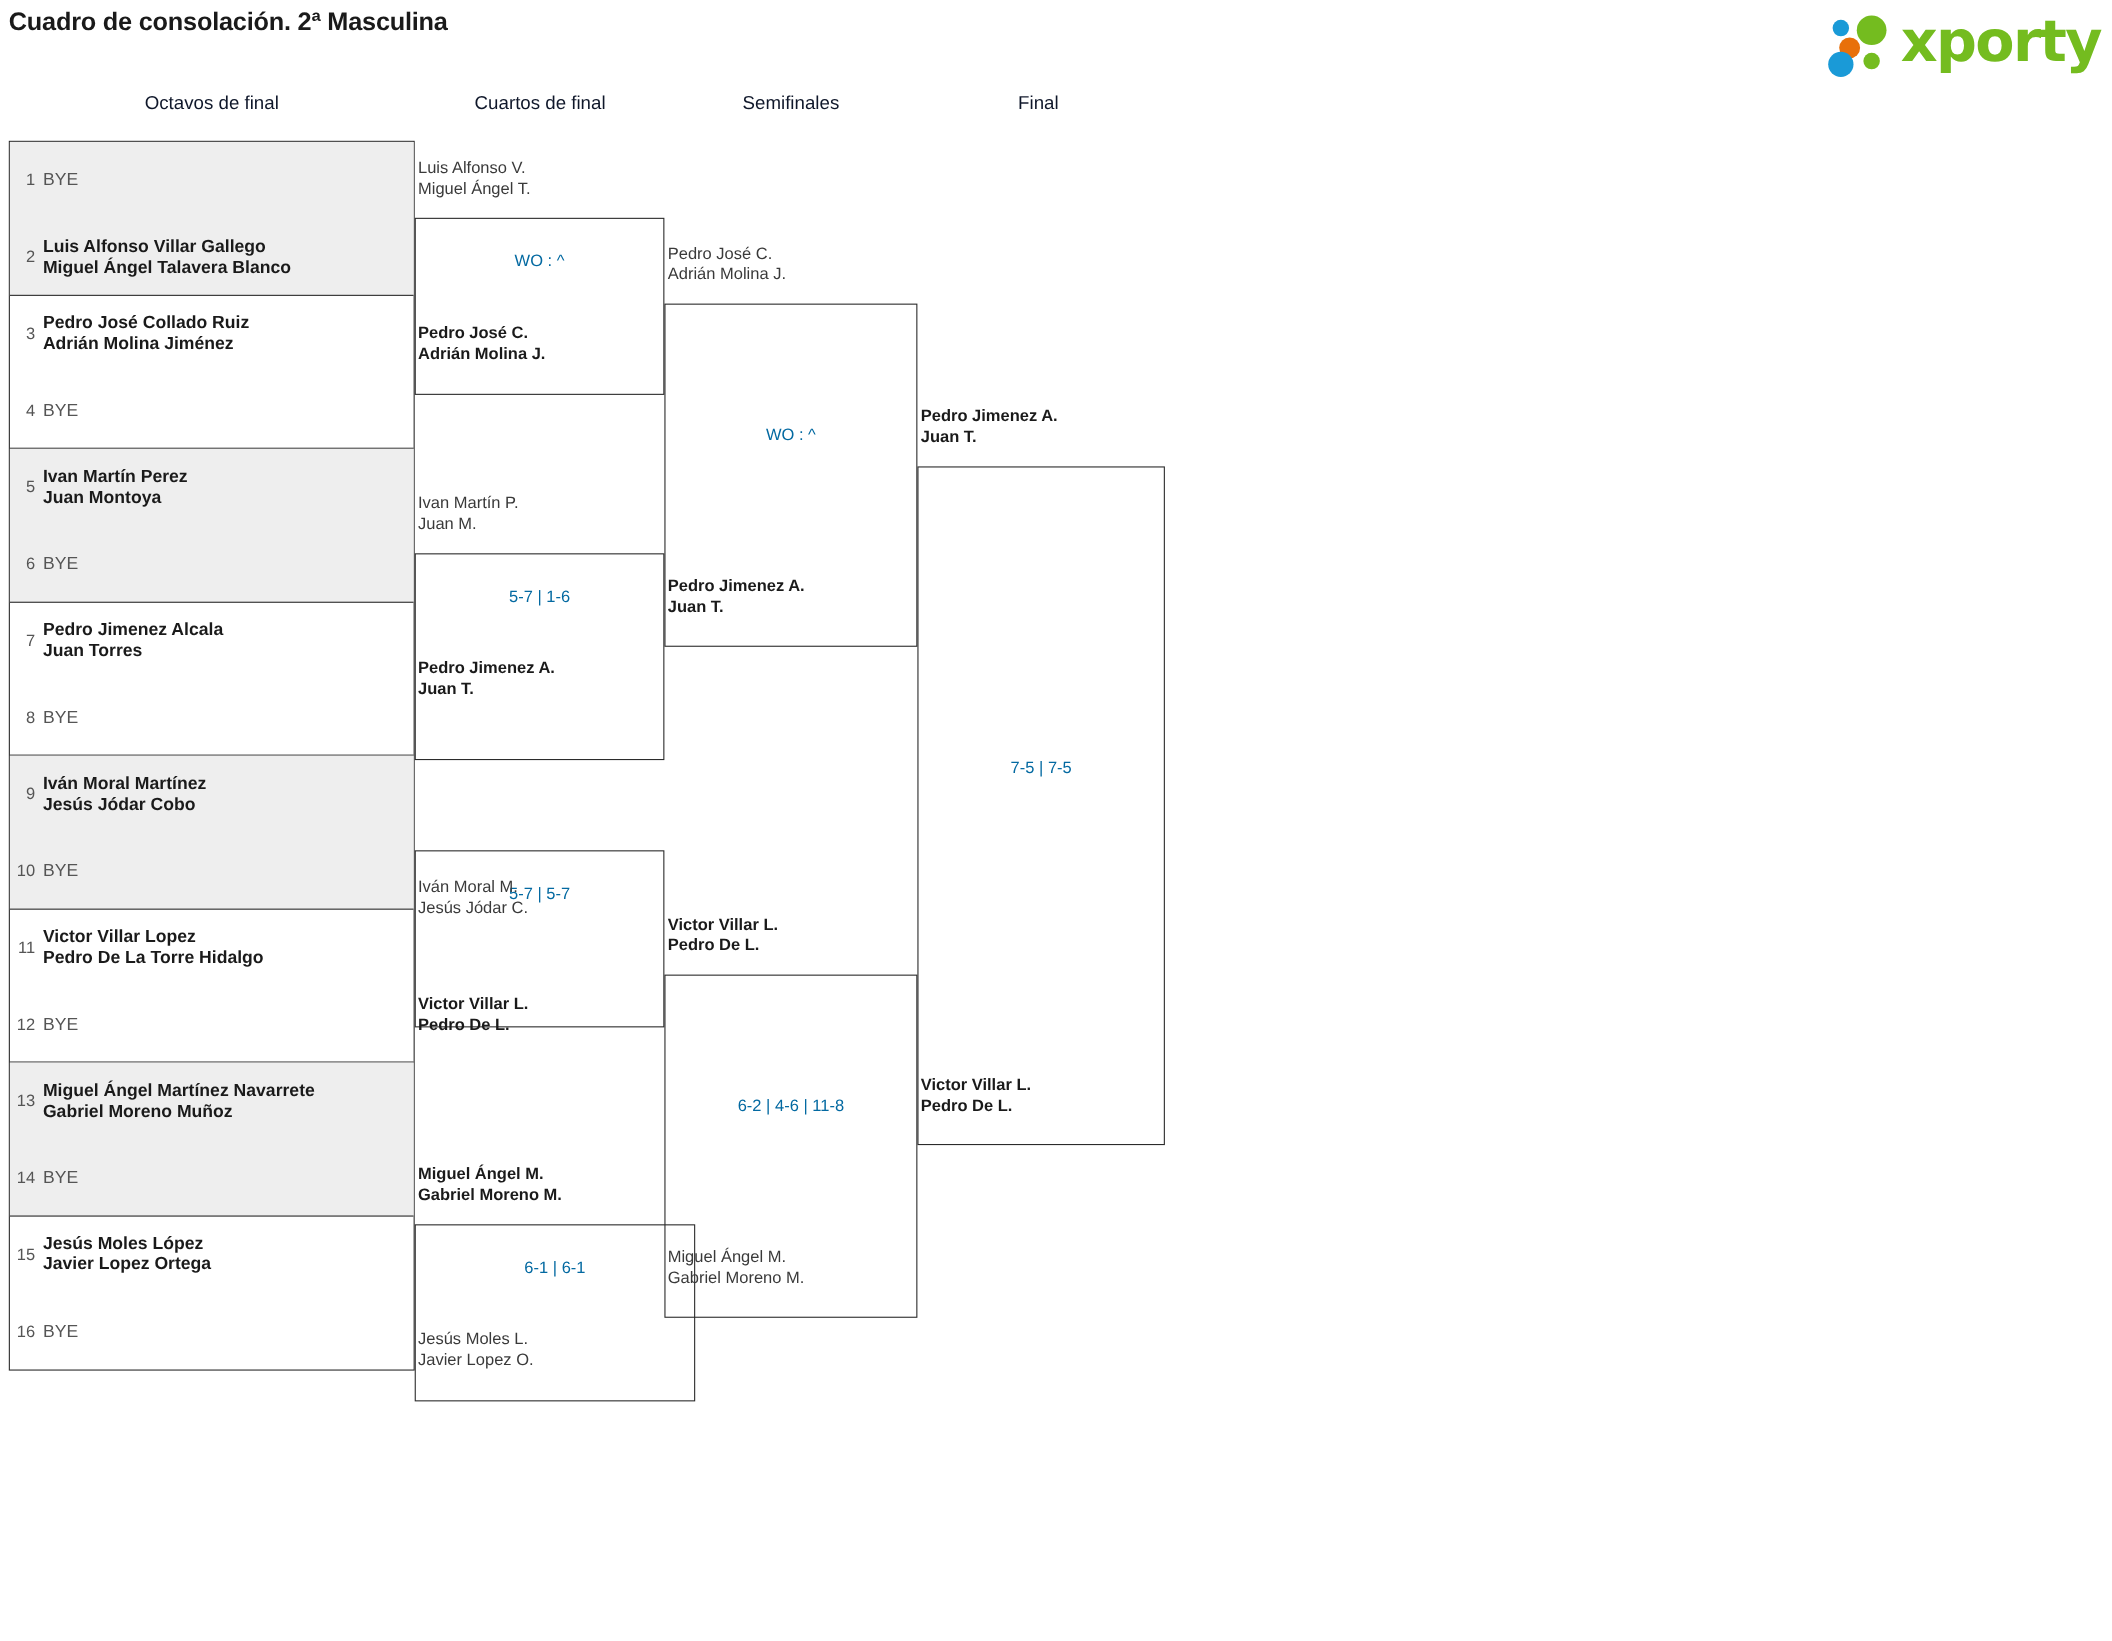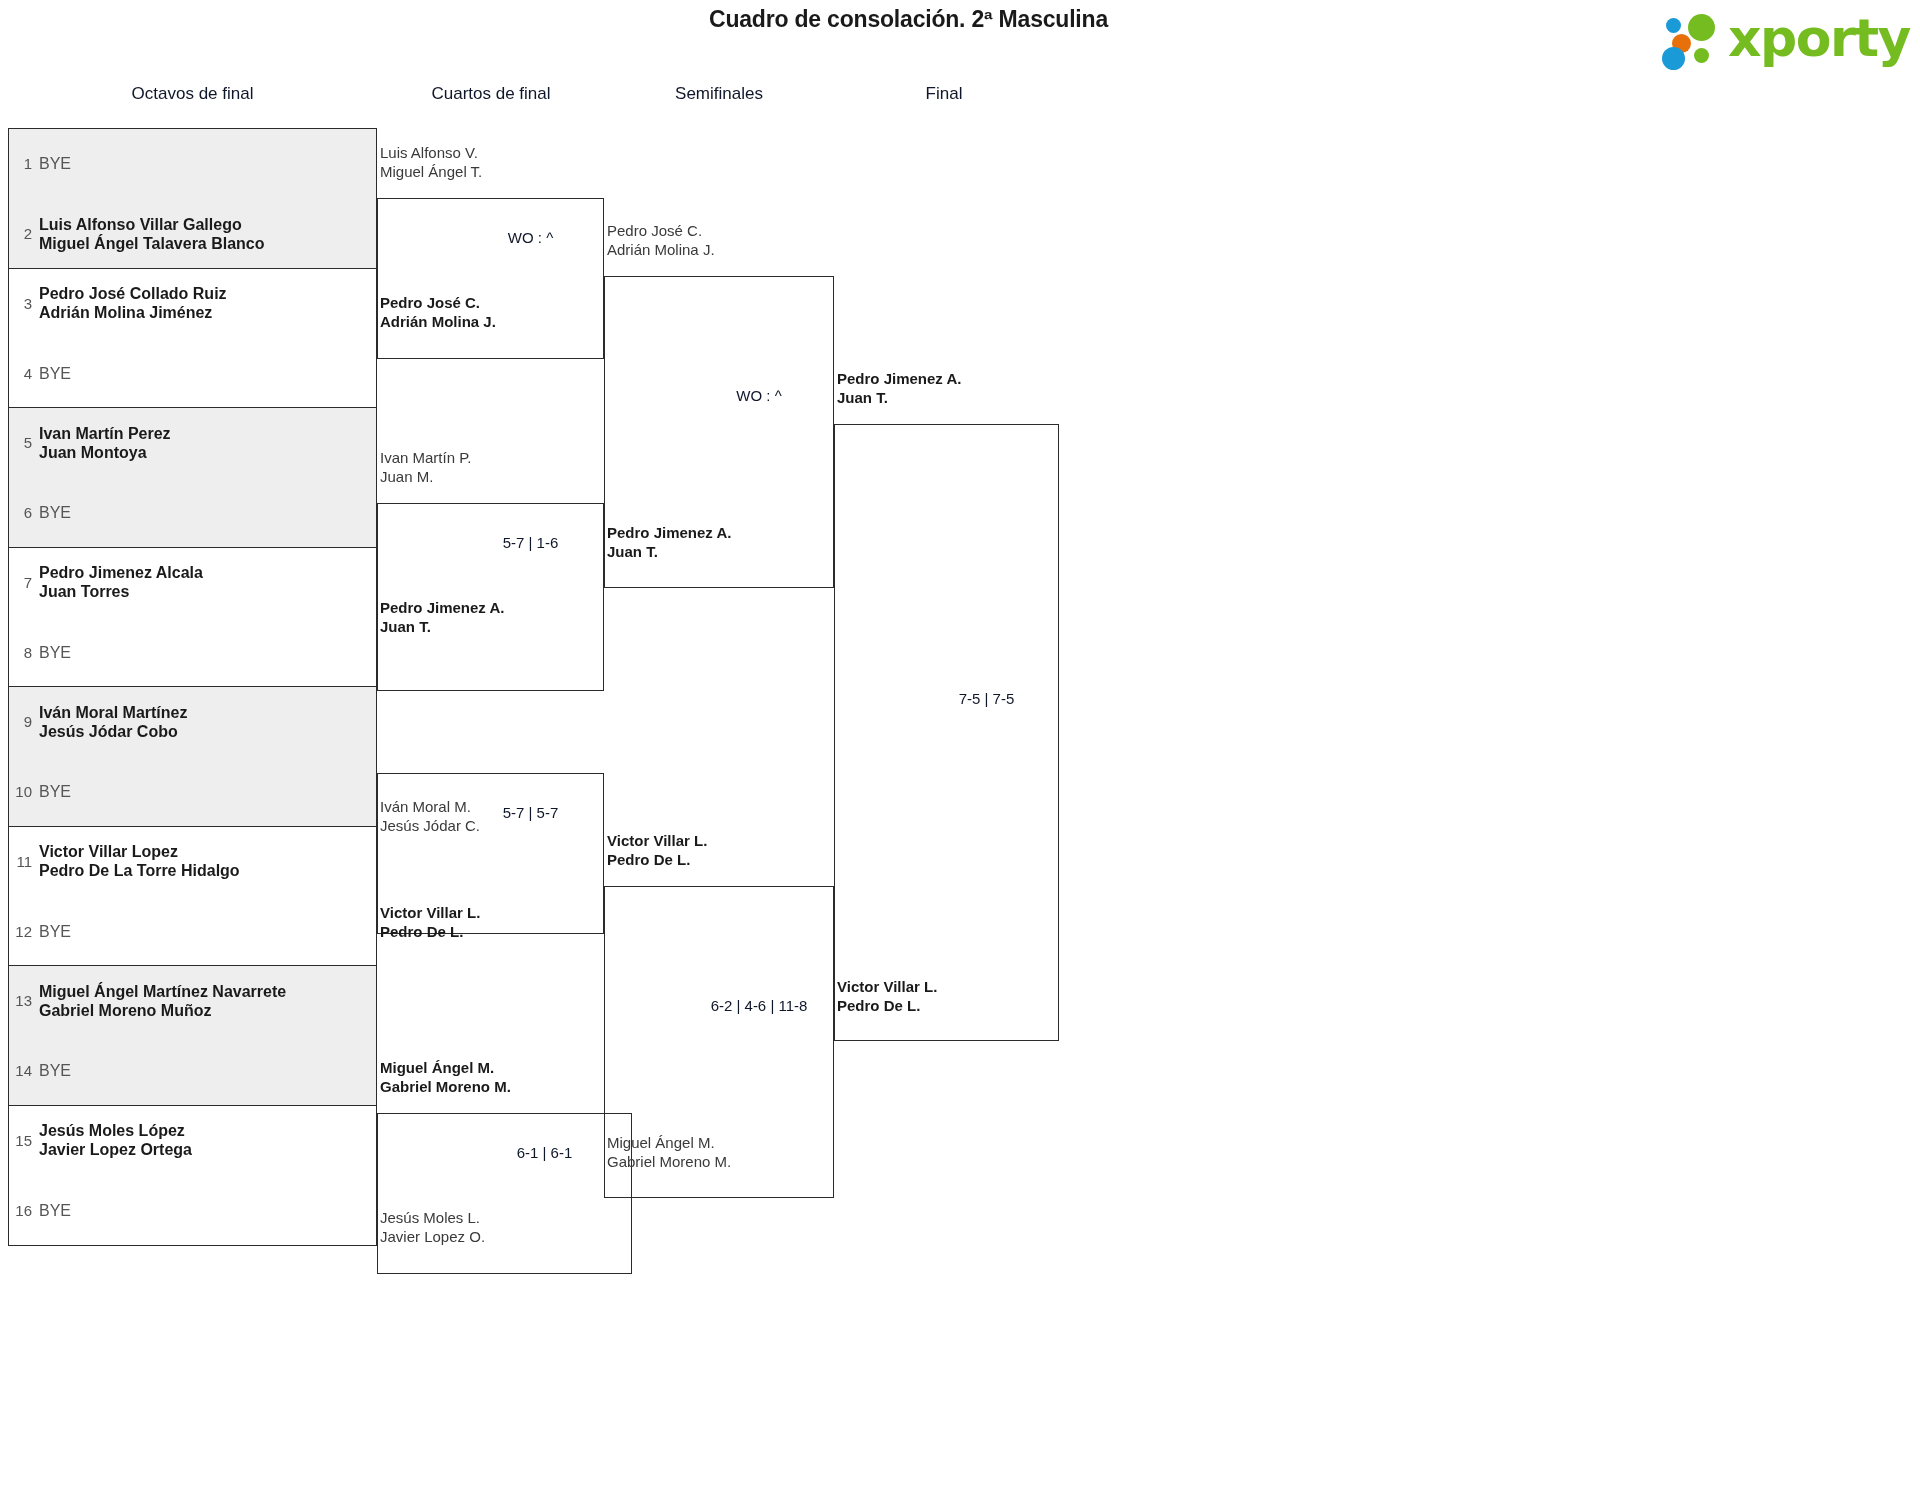--- a/index.html
+++ b/index.html
@@ -32,21 +32,20 @@
     color: #1a1a1a;
     white-space: nowrap;
   }
   .title-line2 {
     font-size: 23px;
     font-weight: bold;
     letter-spacing: -0.2px;
     line-height: 30px;
     color: #1a1a1a;
     white-space: nowrap;
-    text-align: right;
   }
 
   
   .logo {
     position: absolute;
     right: 18px;
     top: 8px;
     width: 240px;
     height: 60px;
   }
@@ -129,23 +128,22 @@
     position: absolute;
     border: 1px solid #2b2b2b;
     box-sizing: border-box;
     background: transparent;
   }
   .mscore {
     position: absolute;
     width: 100%;
     text-align: center;
     font-size: 15px;
-    color: #0f172a;
-    white-space: nowrap;
-    margin-left: 40px;
+    color: #0369a1;
+    white-space: nowrap;
   }
   .mteam {
     position: absolute;
     font-size: 15px;
     line-height: 19px;
     white-space: nowrap;
     color: #1a1a1a;
   }
   .mteam.win { font-weight: bold; color: #1a1a1a; }
   .mteam.lose { font-weight: normal; color: #3a3a3a; }

